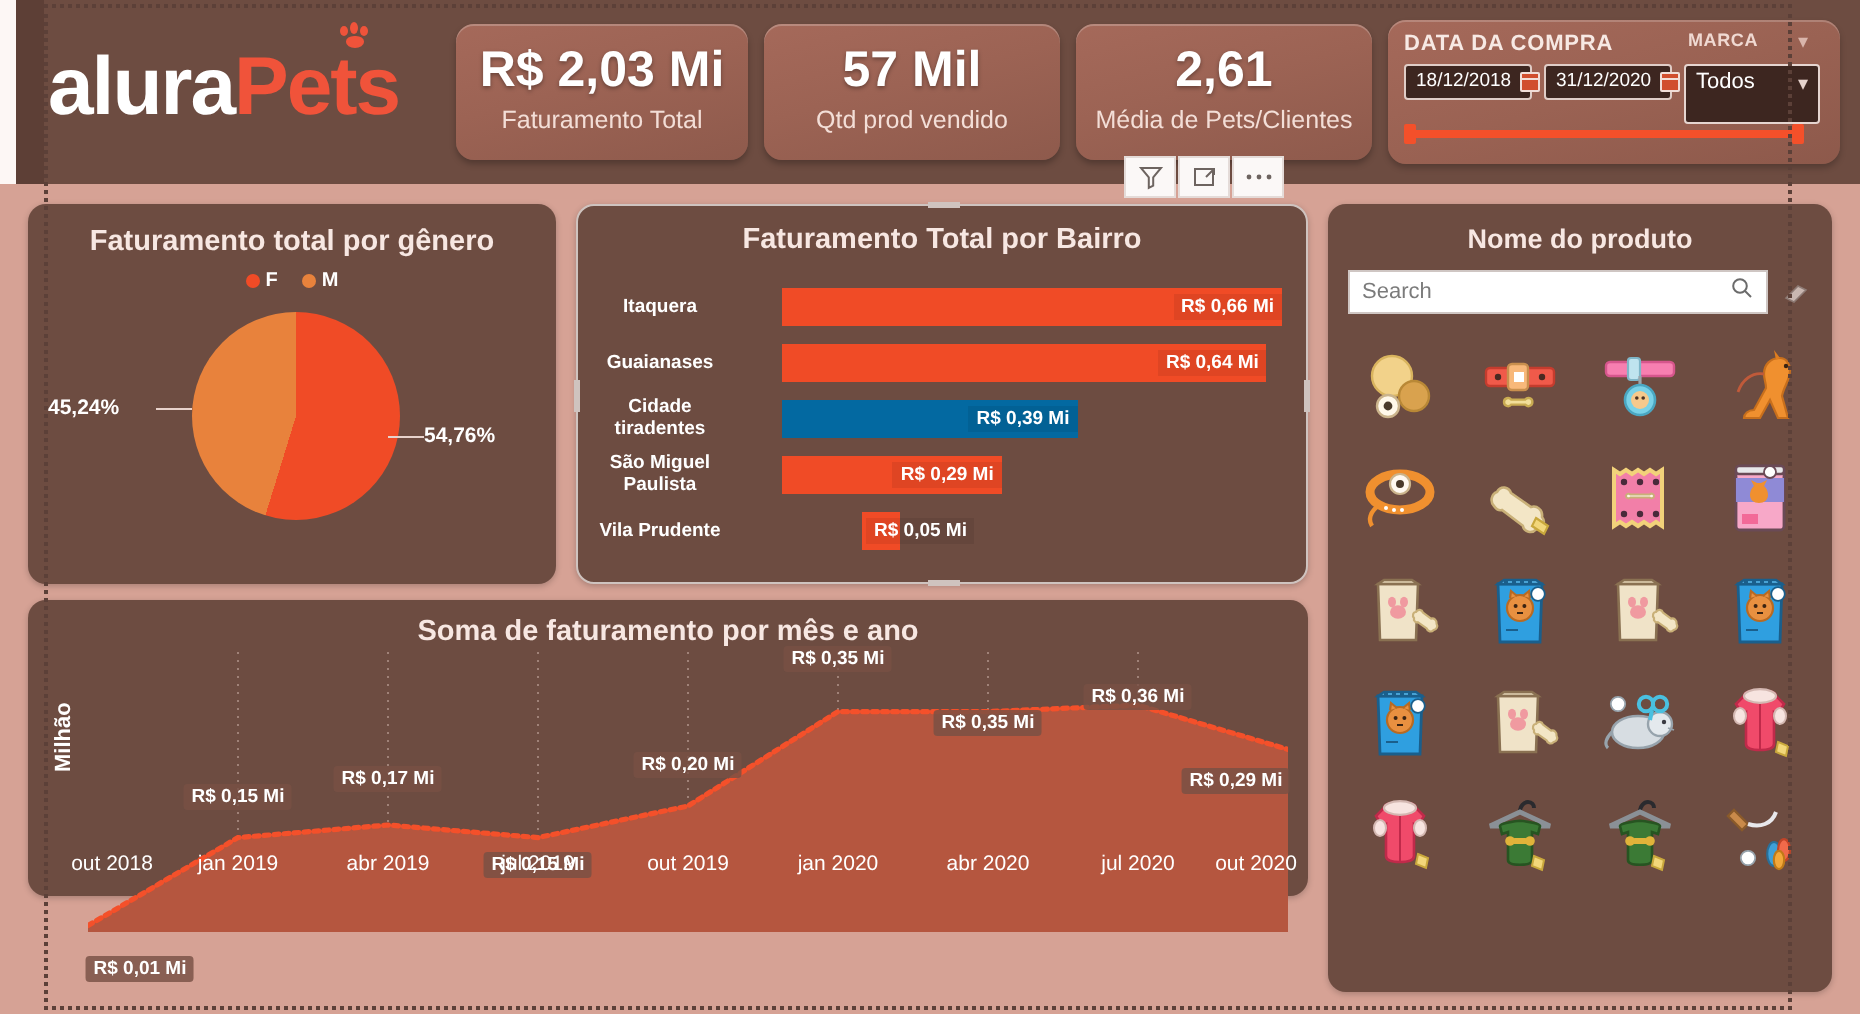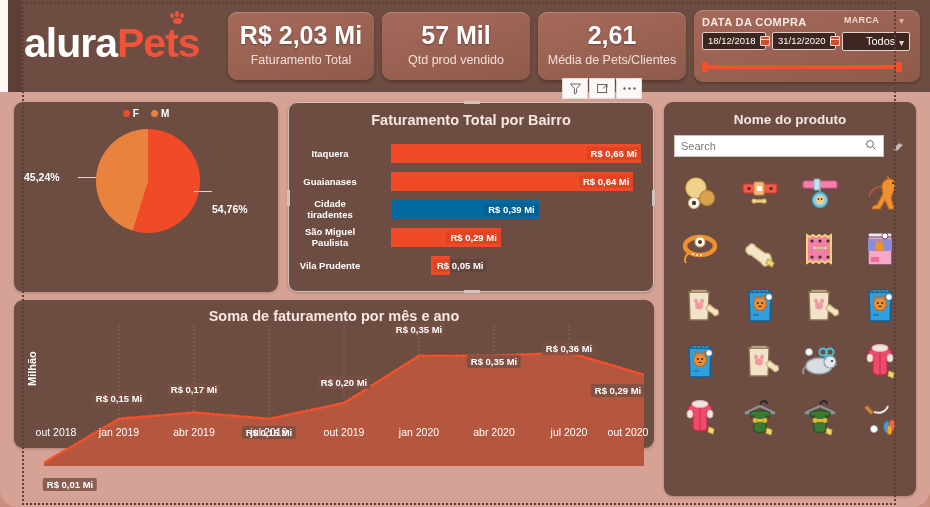--- a/index.html
+++ b/index.html
@@ -6,21 +6,20 @@
   html, body {
     width: 930px; height: 507px;
     background: #c98e7e;
     font-family: "Liberation Sans", sans-serif;
     overflow: hidden;
   }
   .page {
     position: relative;
     width: 930px; height: 507px;
     background: #d6a295;
-    border-radius: 17px;
   }
   
   .report-outline {
     position: absolute;
     left: 22px; top: 2px; right: 34px; bottom: 2px;
     border: 2px dotted #5c4038;
     pointer-events: none;
     z-index: 40;
   }
   
@@ -102,23 +101,23 @@
   #date-end   { left: 78px; width: 64px; }
   .cal-ico {
     width: 10px; height: 10px; flex: 0 0 10px;
     background: #d14e2e; border: 1px solid #f2ded8; border-radius: 1px;
     position: relative;
   }
   .cal-ico:after{
     content:""; position:absolute; left:0; top:2px; width:100%; height:1px; background:#f2ded8;
   }
   .marca-select {
-    position: absolute; left: 148px; top: 22px; width: 68px; height: 19px;
+    position: absolute; left: 148px; top: 22px; width: 68px; height: 30px;
     background: #3d2620; border: 1px solid #e6d5d0; border-radius: 2px;
-    color: #fff; font-size: 11px; line-height: 17px; padding-left: 23px;
+    color: #fff; font-size: 11px; line-height: 17px; padding-left: 5px;
   }
   .marca-select .chev {
     position: absolute; right: 5px; top: 1px; color: #e7d3cd; font-size: 10px;
   }
   .range-slider {
     position: absolute; left: 8px; top: 52px; width: 200px; height: 10px;
   }
   .range-slider .track {
     position: absolute; left: 0; top: 3px; width: 100%; height: 4px;
     background: #f4502a; border-radius: 2px;
@@ -149,21 +148,21 @@
   .legend { display: flex; justify-content: center; gap: 12px; margin-top: 6px; }
   .legend .li { display: flex; align-items: center; gap: 3px; color:#fff; font-size: 10px; font-weight: 700;}
   .legend .dot { width: 7px; height: 7px; border-radius: 50%; }
   .pie-wrap { position: relative; margin-top: 8px; height: 115px; }
   .pie {
     position: absolute; left: 82px; top: 2px; width: 104px; height: 104px;
     border-radius: 50%;
   }
   .pie-lbl { position: absolute; color: #fff; font-size: 10.5px; font-weight: 700; }
   #pie-lbl-m { left: 10px; top: 44px; }
-  #pie-lbl-f { left: 198px; top: 76px; }
+  #pie-lbl-f { left: 198px; top: 58px; }
   .leader { position: absolute; height: 1px; background: #e8d2cb; }
   #lead-m { left: 64px; top: 50px; width: 18px; }
   #lead-f { left: 180px; top: 64px; width: 18px; }
 
   
   #card-bar {
     left: 288px; top: 10px; width: 366px; height: 190px;
     border: 1px solid #cfc3bf;
   }
   #card-bar .card-title { margin-top: 9px; font-size: 14.5px; }
@@ -293,20 +292,21 @@
         <div class="track"></div>
         <div class="handle left"></div>
         <div class="handle right"></div>
       </div>
     </div>
   </div>
 
   <div class="canvas">
 
     <div class="card" id="card-pie">
+      <div class="card-title">Faturamento total por gênero</div>
       <div class="legend">
         <div class="li">
           <span class="dot" id="dot-f" style="background: rgb(240, 75, 38);"></span>
           <span>F</span>
         </div>
         <div class="li">
           <span class="dot" id="dot-m" style="background: rgb(232, 130, 60);"></span>
           <span>M</span>
         </div>
       </div>

